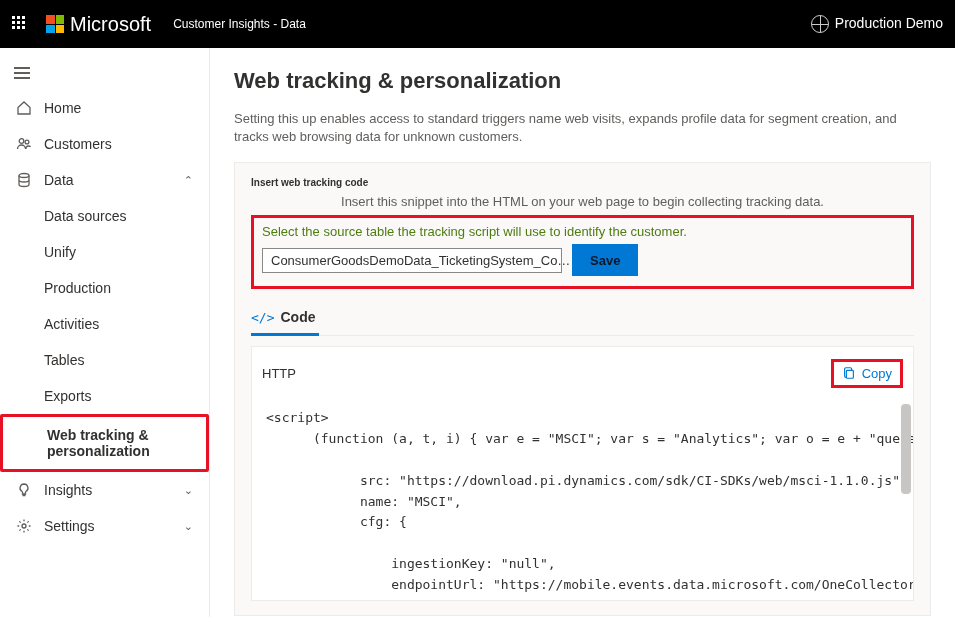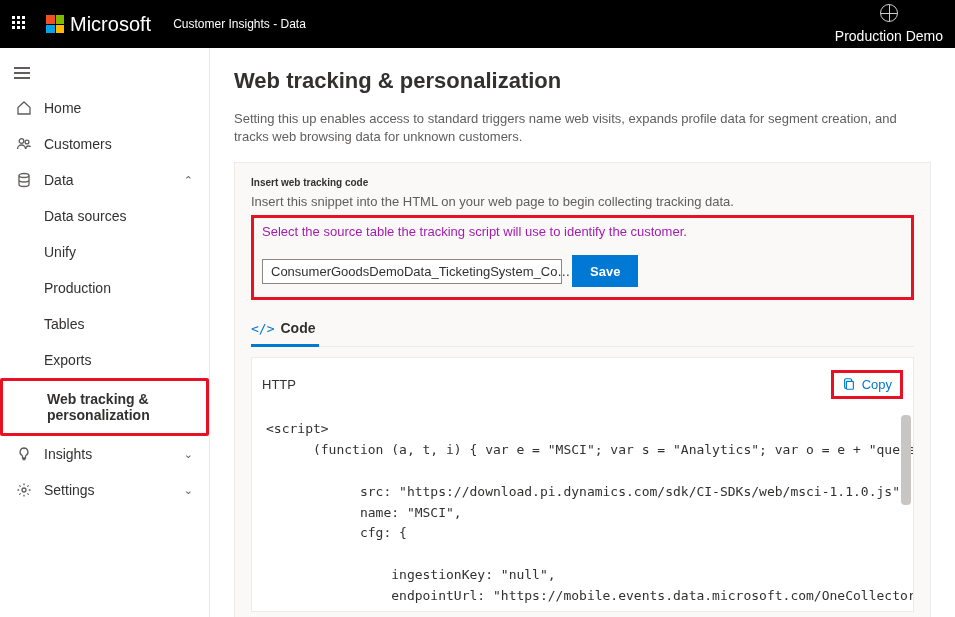--- a/index.html
+++ b/index.html
@@ -8,21 +8,21 @@
 
 .topbar { background: #000; color: #fff; height: 48px; display: flex; align-items: center; padding: 0 12px; }
 .waffle { width: 16px; height: 16px; display: grid; grid-template-columns: repeat(3,3px); grid-template-rows: repeat(3,3px); gap: 2px; margin-right: 18px; cursor: pointer; }
 .waffle span { background: #fff; }
 .ms-logo { display: flex; align-items: center; gap: 6px; margin-right: 22px; }
 .ms-sq { width: 18px; height: 18px; display: grid; grid-template-columns: 1fr 1fr; grid-template-rows: 1fr 1fr; gap: 1px; }
 .ms-sq span:nth-child(1){background:#f25022;} .ms-sq span:nth-child(2){background:#7fba00;}
 .ms-sq span:nth-child(3){background:#00a4ef;} .ms-sq span:nth-child(4){background:#ffb900;}
 .ms-word { font-size: 20px; font-weight: 400; }
 .app-title { font-size: 12px; font-weight: 400; }
-.topbar-right { margin-left: auto; display: flex; align-items: center; gap: 6px; flex-direction: column; }
+.topbar-right { margin-left: auto; display: flex; align-items: flex-start; gap: 6px; }
 .env-icon { width: 18px; height: 18px; border: 1.5px solid #ccc; border-radius: 50%; position: relative; }
 .env-icon::before, .env-icon::after { content:""; position:absolute; background:#ccc; }
 .env-icon::before { left:0; right:0; top:50%; height:1px; }
 .env-icon::after { top:0; bottom:0; left:50%; width:1px; }
 .env-label { font-size: 14px; }
 
 
 .shell { display: flex; height: calc(617px - 48px); }
 .sidebar { width: 210px; border-right: 1px solid #edebe9; padding-top: 8px; display: flex; flex-direction: column; }
 .hamburger { padding: 8px 14px; cursor: pointer; }
@@ -36,28 +36,28 @@
 .red-box-side { border: 3px solid #e81123; border-radius: 2px; }
 
 .main { flex: 1; padding: 20px 24px 16px 24px; overflow: hidden; }
 h1.page-title { font-size: 22px; font-weight: 600; margin-bottom: 16px; }
 .section { }
 .section h2 { font-size: 15px; font-weight: 600; margin-bottom: 4px; }
 .section p.desc { font-size: 13px; color: #605e5c; line-height: 1.4; margin-bottom: 16px; }
 
 .card { border: 1px solid #edebe9; background: #faf9f8; padding: 14px 16px; }
 .card h3 { font-size: 10px; font-weight: 600; margin-bottom: 6px; }
-.card p.hint { font-size: 13px; color: #605e5c; margin-bottom: 6px; }
+.card p.hint { font-size: 13px; color: #605e5c; margin-bottom: 6px; text-align: center; }
 
 .source-row { border: 3px solid #e81123; padding: 6px 8px 10px 8px; margin-bottom: 12px; }
-.source-label { font-size: 13px; color: #a21caf; margin-bottom: 16px; }
+.source-label { font-size: 13px; color: #4d7c0f; margin-bottom: 5px; }
 .source-controls { display: flex; gap: 10px; align-items: center; }
 .dropdown { width: 300px; height: 25px; border: 1px solid #8a8886; background: #fff; display: flex; align-items: center; padding: 0 8px; cursor: pointer; font-size: 13px; justify-content: space-between; }
 .dropdown .dd-chev { color: #605e5c; font-size: 10px; }
-.btn-save { height: 32px; background: #0078d4; color: #ffffff; border: none; padding: 3px 18px; font-size: 13px; font-weight: 600; cursor: pointer; }
+.btn-save { height: 32px; background: #0078d4; color: #0f172a; border: none; padding: 3px 18px; font-size: 13px; font-weight: 600; cursor: pointer; }
 
 .tabs { display:flex; border-bottom: 1px solid #edebe9; }
 .tab { padding: 8px 4px 8px 0; margin-right:16px; font-size: 14px; font-weight: 600; display:flex; align-items:center; gap:6px; cursor:pointer; }
 .tab.active { border-bottom: 3px solid #0078d4; color: #323130; margin-bottom:-1px; }
 .code-sym { color:#0078d4; font-family: monospace; font-size:13px; font-weight:normal; }
 
 .codeblock { border: 1px solid #edebe9; margin-top: 10px; background:#fff; }
 .codeblock-head { display:flex; align-items:center; padding: 12px 10px; font-size: 13px; }
 .copy-wrap { margin-left:auto; border: 3px solid #e81123; padding: 4px 8px; }
 .copy-btn { display:flex; gap:6px; color: #0078d4; cursor:pointer; font-size: 13px; }
@@ -141,20 +141,23 @@
     <div class="nav-item nav-sub">
       <span>Data sources</span>
     </div>
     <div class="nav-item nav-sub">
       <span>Unify</span>
     </div>
     <div class="nav-item nav-sub">
       <span>Production</span>
     </div>
     <div class="nav-item nav-sub">
+      <span>Activities</span>
+    </div>
+    <div class="nav-item nav-sub">
       <span>Tables</span>
     </div>
     <div class="nav-item nav-sub">
       <span>Exports</span>
     </div>
     <div class="nav-item nav-sub active red-box-side">
       <span>Web tracking &amp; personalization</span>
     </div>
 
     <div class="nav-item">

